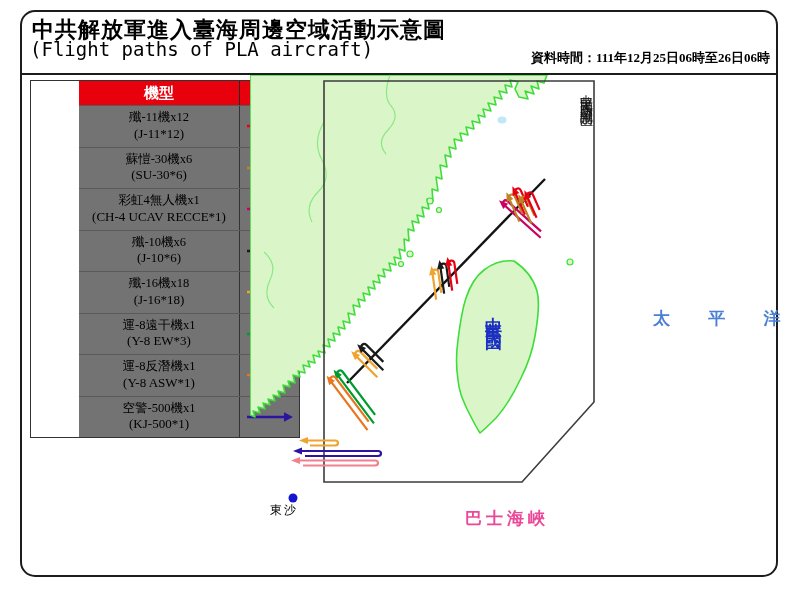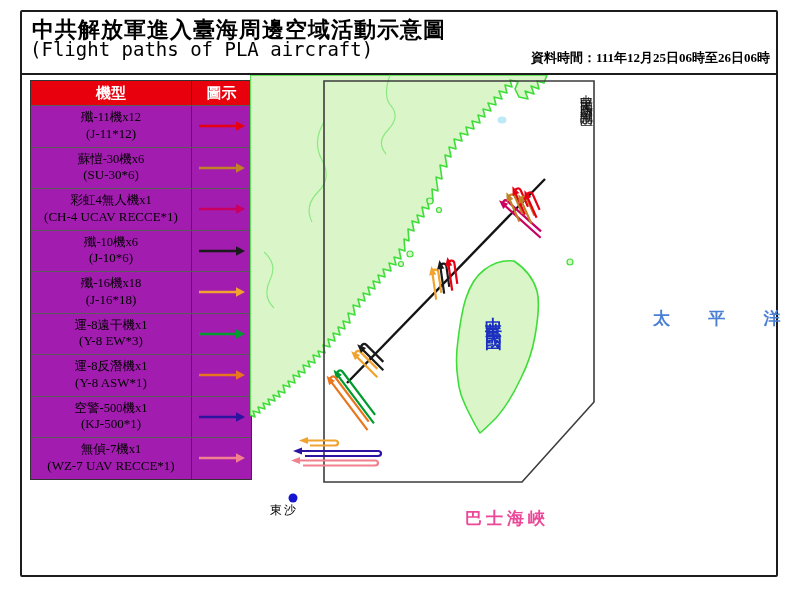--- a/index.html
+++ b/index.html
@@ -1,32 +1,32 @@
 <!DOCTYPE html>
 <html><head>
 <meta charset="utf-8">
 <style>
   html,body{margin:0;padding:0;width:800px;height:600px;background:#fff;overflow:hidden;
     font-family:"Liberation Serif","DejaVu Serif",serif;}
   .page{position:relative;width:800px;height:600px;background:#fff;}
   .figure{position:absolute;left:20px;top:10px;width:754px;height:563px;
-    border:2px solid #1c1c1c;border-radius:2px;background:#fff;}
+    border:2px solid #1c1c1c;border-radius:15px;background:#fff;}
   .title-zh{position:absolute;left:10px;top:3px;font-size:22px;font-weight:bold;color:#000;
     letter-spacing:1px;white-space:nowrap;}
   .title-en{position:absolute;left:8px;top:26px;font-size:19px;color:#000;
     font-family:"DejaVu Sans Mono","Liberation Mono",monospace;white-space:nowrap;}
   .data-time{position:absolute;right:6px;top:37px;font-size:13px;font-weight:bold;color:#000;white-space:nowrap;}
   .title-divider{position:absolute;left:0;top:61px;width:754px;height:0;border-top:2px solid #1c1c1c;}
 
   
-  .legend{position:absolute;left:8px;top:68px;width:220px;border:1.5px solid #333;background:#fff;}
+  .legend{position:absolute;left:8px;top:68px;width:220px;border:1.5px solid #333;background:#fff;padding-left:48px;}
   .legend-header{display:flex;height:24px;color:#fff;font-weight:bold;font-size:15px;}
   .legend-header .h1{width:160px;border-right:1px solid #222;display:flex;align-items:center;justify-content:center;}
   .legend-header .h2{flex:1;display:flex;align-items:center;justify-content:center;}
-  .legend-row{display:flex;height:40.5px;border-top:1px solid #5a5a5a;background:#a21caf;}
+  .legend-row{display:flex;height:40.5px;border-top:1px solid #5a5a5a;background:#737373;}
   .legend-row .type-cell{width:160px;border-right:1px solid #333;display:flex;flex-direction:column;
     align-items:center;justify-content:center;line-height:1.25;}
   .legend-row .type-cell .zh{font-size:12.5px;color:#000;}
   .legend-row .type-cell .en{font-size:13px;color:#000;font-family:Liberation Serif, serif;}
   .legend-row .sym-cell{flex:1;display:flex;align-items:center;justify-content:center;}
 
   .map-svg{position:absolute;left:228px;top:63px;width:530px;height:500px;}
 
   .vtext{writing-mode:vertical-rl;text-orientation:upright;}
   .adiz-label{position:absolute;left:555px;top:72px;font-size:13px;color:#111;letter-spacing:2.5px;font-weight:500;}
@@ -142,32 +142,20 @@
             <div class="zh">空警-500機x1</div>
             <div class="en">(KJ-500*1)</div>
           </div>
           <div class="cell sym-cell">
             <svg width="52" height="14" viewBox="0 0 52 14">
               <line x1="3" y1="7" x2="40" y2="7" stroke-width="2.4" stroke="#2d14a0"></line>
               <polygon points="40,2.2 40,11.8 49,7" fill="#2d14a0"></polygon>
             </svg>
           </div>
         </div>
-          <div class="legend-row">
-          <div class="cell type-cell">
-            <div class="zh">無偵-7機x1</div>
-            <div class="en">(WZ-7 UAV RECCE*1)</div>
-          </div>
-          <div class="cell sym-cell">
-            <svg width="52" height="14" viewBox="0 0 52 14">
-              <line x1="3" y1="7" x2="40" y2="7" stroke-width="2.4" stroke="#f2808f"></line>
-              <polygon points="40,2.2 40,11.8 49,7" fill="#f2808f"></polygon>
-            </svg>
-          </div>
-        </div>
         </div>
     </div>
 
     <svg class="map-svg" viewBox="248 73 530 500">
 
       <path stroke-width="1.6" stroke-linejoin="round" d="M248,73 L545,73 L542,81 535,79 537,87 529,84 532,92 523,89 526,97 517,95 513,87 516,80 508,78 510,85 503,83 505,91 497,89 500,97 492,95 494,103 486,101 489,109 481,107 483,115 476,113 478,121 470,119 472,127 464,125 466,133 458,131 460,139 452,137 454,147 447,145 449,155 443,153 445,165 438,163 440,177 434,175 436,189 430,187 431,199 425,197 427,207 420,205 422,215 415,213 417,221 410,219 412,229 406,227 407,239 402,237 403,249 397,247 399,257 392,255 394,263 387,261 389,269 381,267 383,275 376,273 378,281 371,279 373,287 366,285 368,293 361,291 363,299 356,297 358,305 351,303 353,313 346,311 348,321 341,319 343,327 336,325 338,333 331,331 333,339 326,337 328,345 321,343 323,351 316,349 318,355 311,353 313,361 306,359 308,365 301,363 303,371 296,369 298,375 291,373 293,381 286,379 288,385 281,383 283,391 276,389 278,395 271,393 273,399 266,397 268,403 261,401 263,407 256,405 258,411 251,409 253,415 248,413 Z" fill="#daf6c8" stroke="#3fdd3a"></path>
 
       <path fill="none" stroke-width="1.2" d="M388,73 Q380,95 390,105 Q398,115 386,128 Q374,140 384,152" stroke="#8ce883"></path>
       <path fill="none" stroke-width="1.2" d="M322,120 Q310,140 320,158 Q330,176 316,190 Q302,204 310,220" stroke="#8ce883"></path>
       <path fill="none" stroke-width="1.2" d="M262,250 Q276,262 268,278 Q260,294 272,306" stroke="#8ce883"></path>

